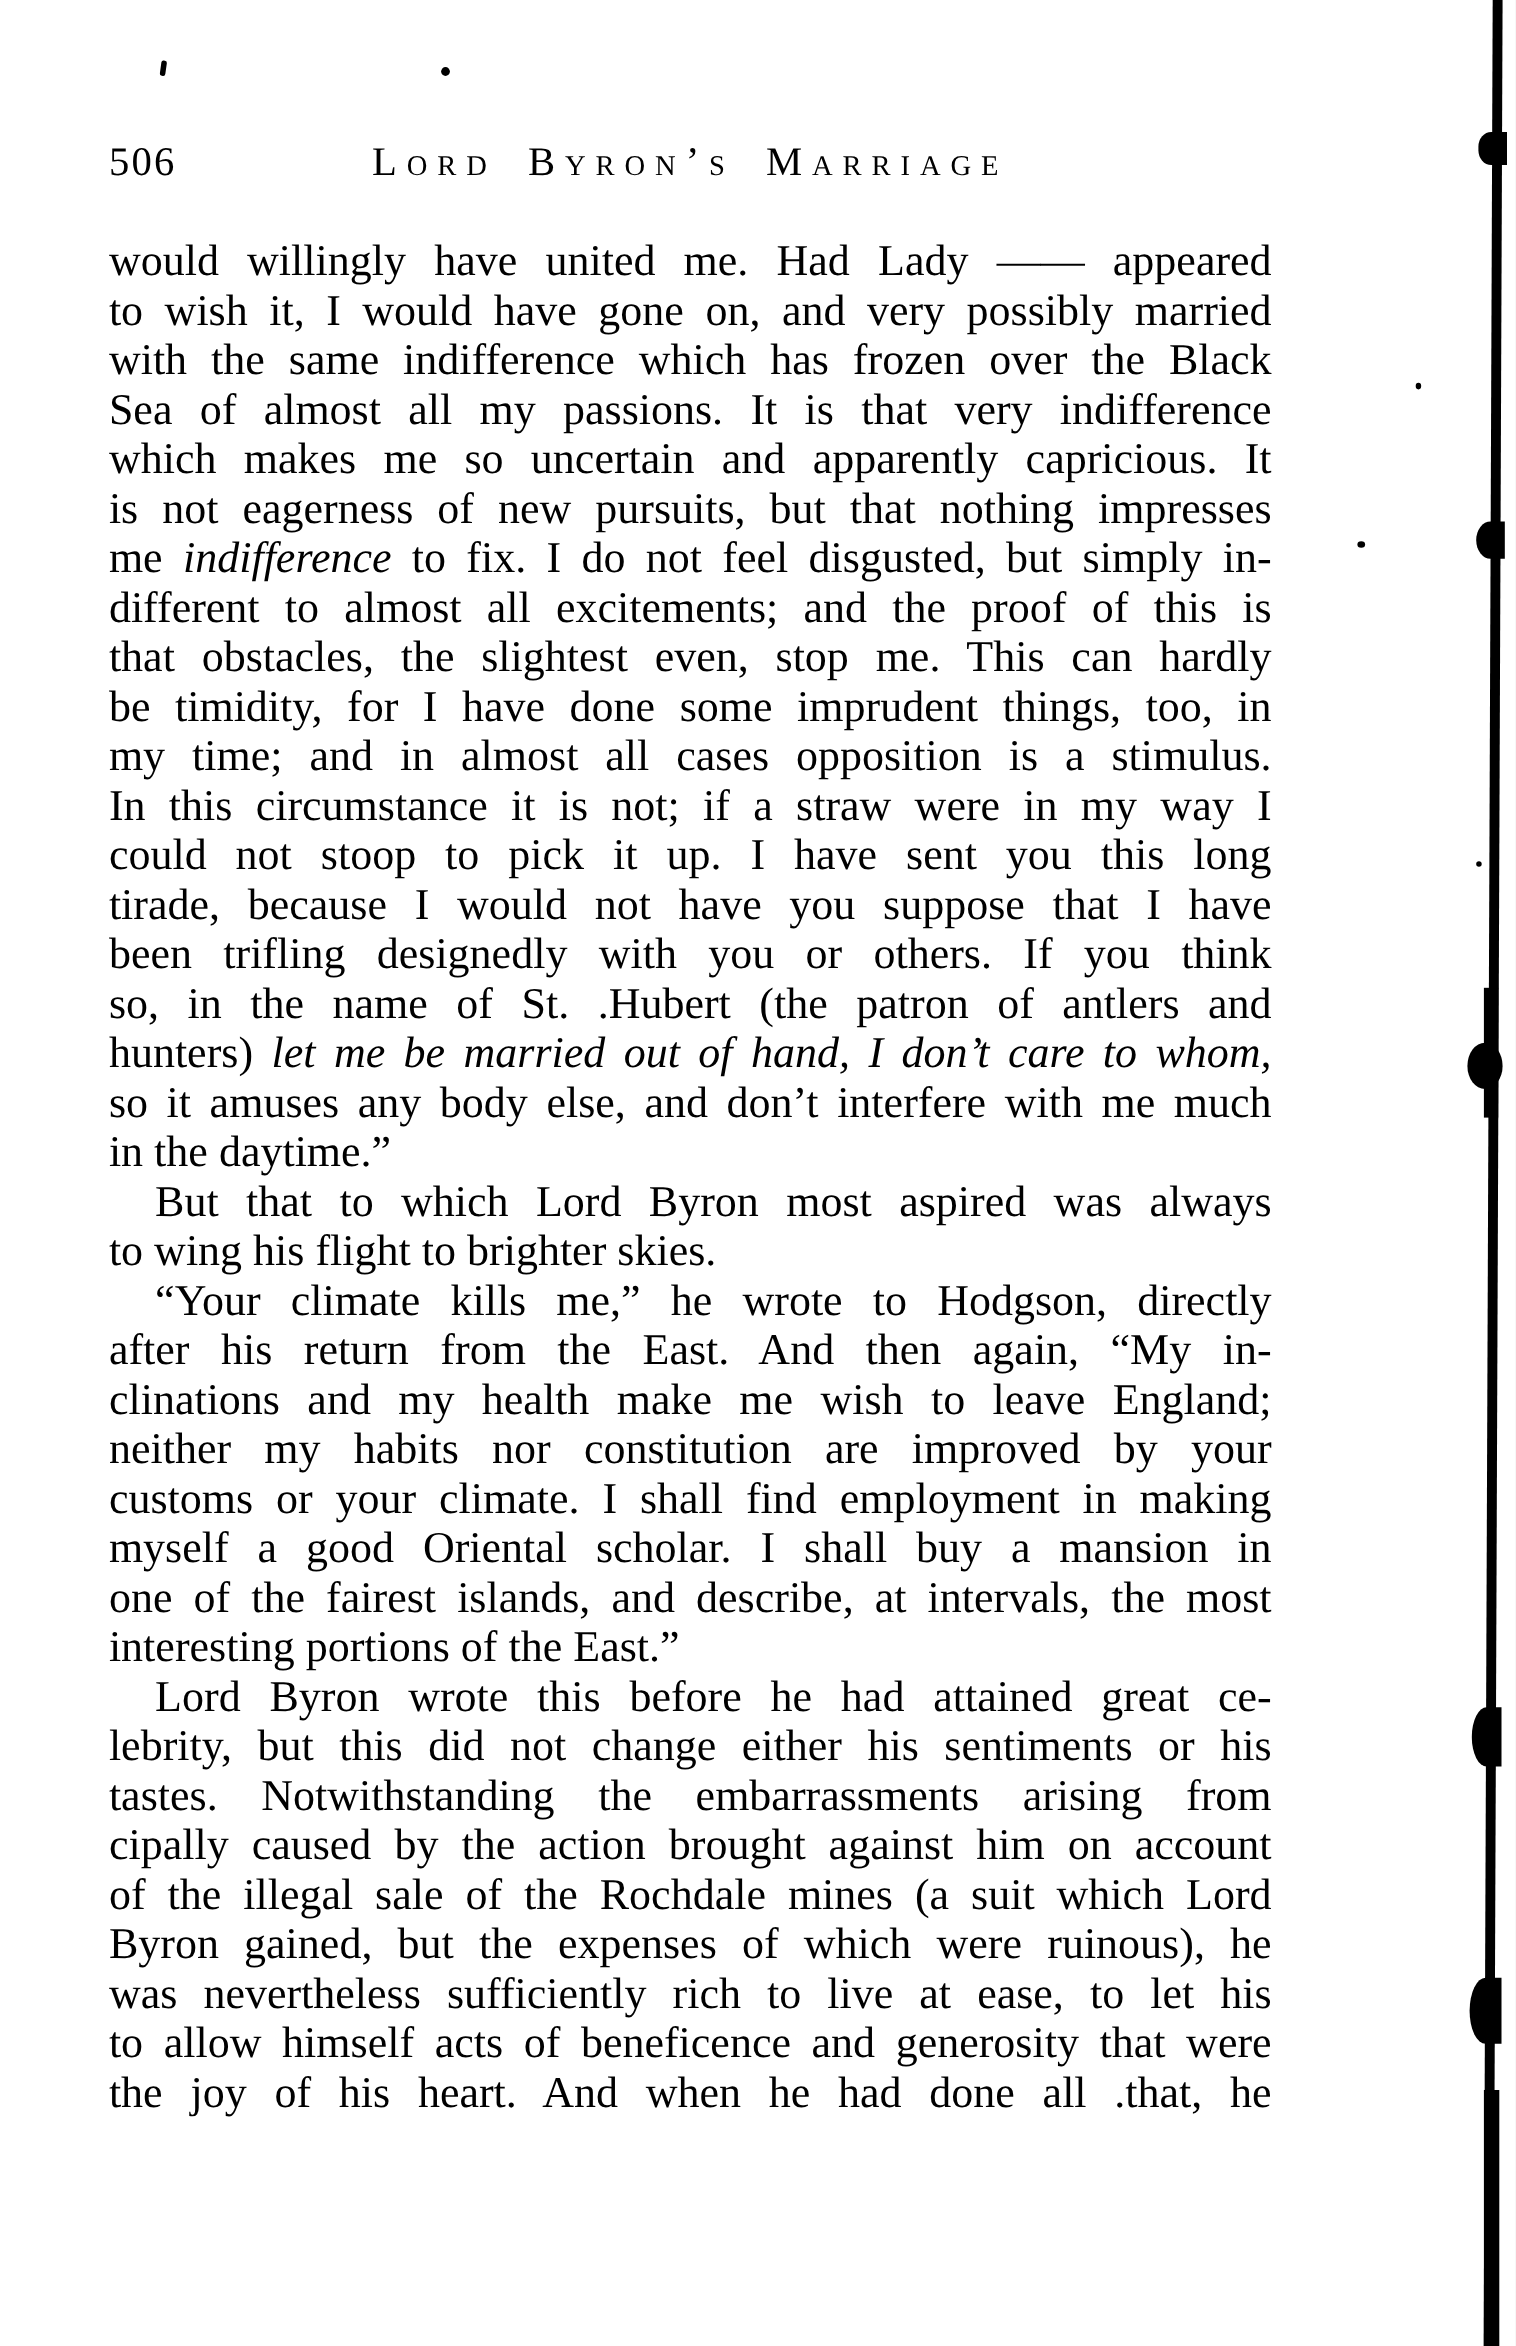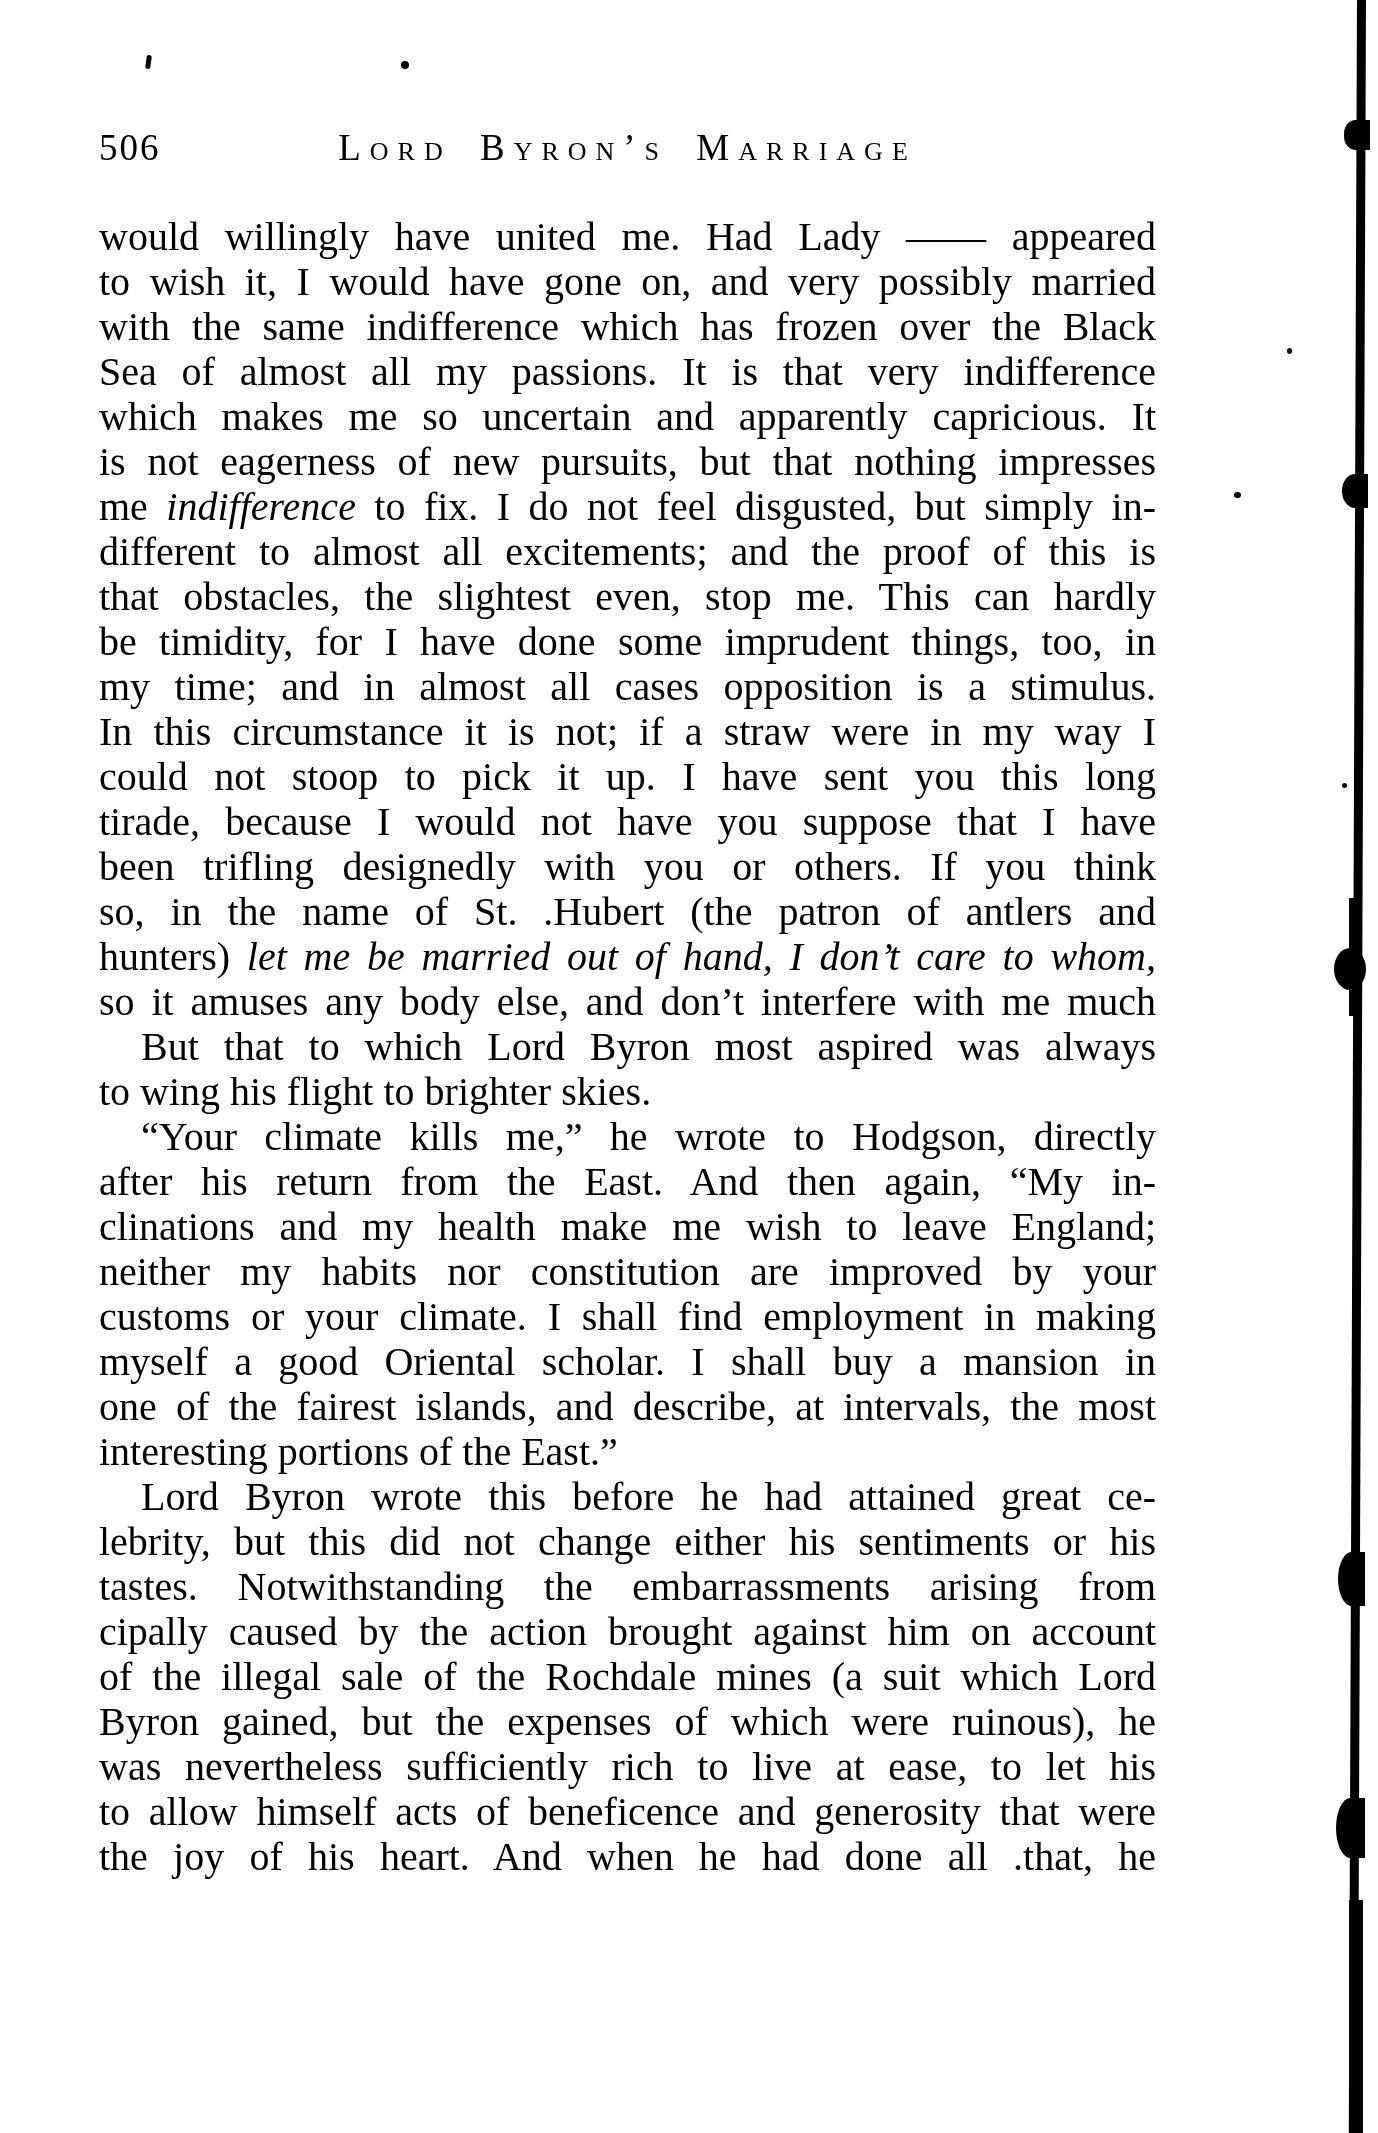--- a/index.html
+++ b/index.html
@@ -84,20 +84,21 @@
       <div class="line"><span>that obstacles, the slightest even, stop me.  This can hardly</span></div>
       <div class="line"><span>be timidity, for I have done some imprudent things, too, in</span></div>
       <div class="line"><span>my time; and in almost all cases opposition is a stimulus.</span></div>
       <div class="line"><span>In this circumstance it is not; if a straw were in my way I</span></div>
       <div class="line"><span>could not stoop to pick it up.  I have sent you this long</span></div>
       <div class="line"><span>tirade, because I would not have you suppose that I have</span></div>
       <div class="line"><span>been trifling designedly with you or others.  If you think</span></div>
       <div class="line"><span>so, in the name of St. .Hubert (the patron of antlers and</span></div>
       <div class="line"><span>hunters) </span><i>let me be married out of hand, I don’t care to whom,</i></div>
       <div class="line"><span>so it amuses any body else, and don’t interfere with me much</span></div>
+      <div class="line ragged"><span>in the daytime.”</span></div>
       <div class="line indent"><span>But that to which Lord Byron most aspired was always</span></div>
       <div class="line ragged"><span>to wing his flight to brighter skies.</span></div>
       <div class="line indent"><span>“Your climate kills me,” he wrote to Hodgson, directly</span></div>
       <div class="line"><span>after his return from the East.  And then again, “My in-</span></div>
       <div class="line"><span>clinations and my health make me wish to leave England;</span></div>
       <div class="line"><span>neither my habits nor constitution are improved by your</span></div>
       <div class="line"><span>customs or your climate.  I shall find employment in making</span></div>
       <div class="line"><span>myself a good Oriental scholar.  I shall buy a mansion in</span></div>
       <div class="line"><span>one of the fairest islands, and describe, at intervals, the most</span></div>
       <div class="line ragged"><span>interesting portions of the East.”</span></div>

